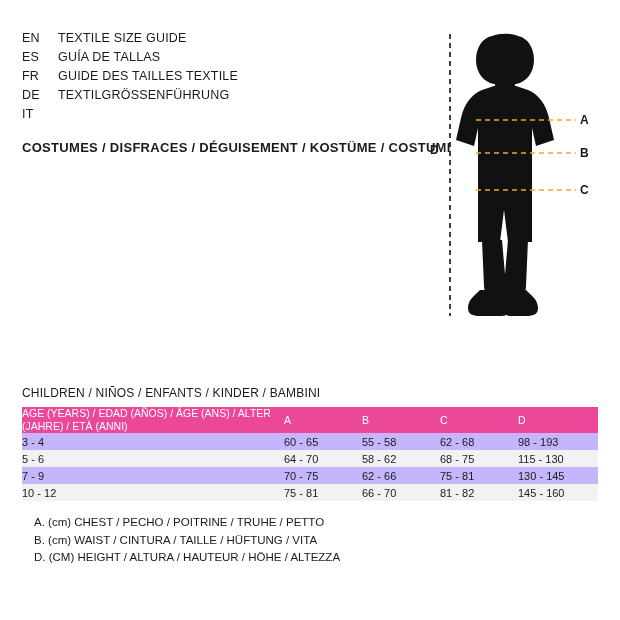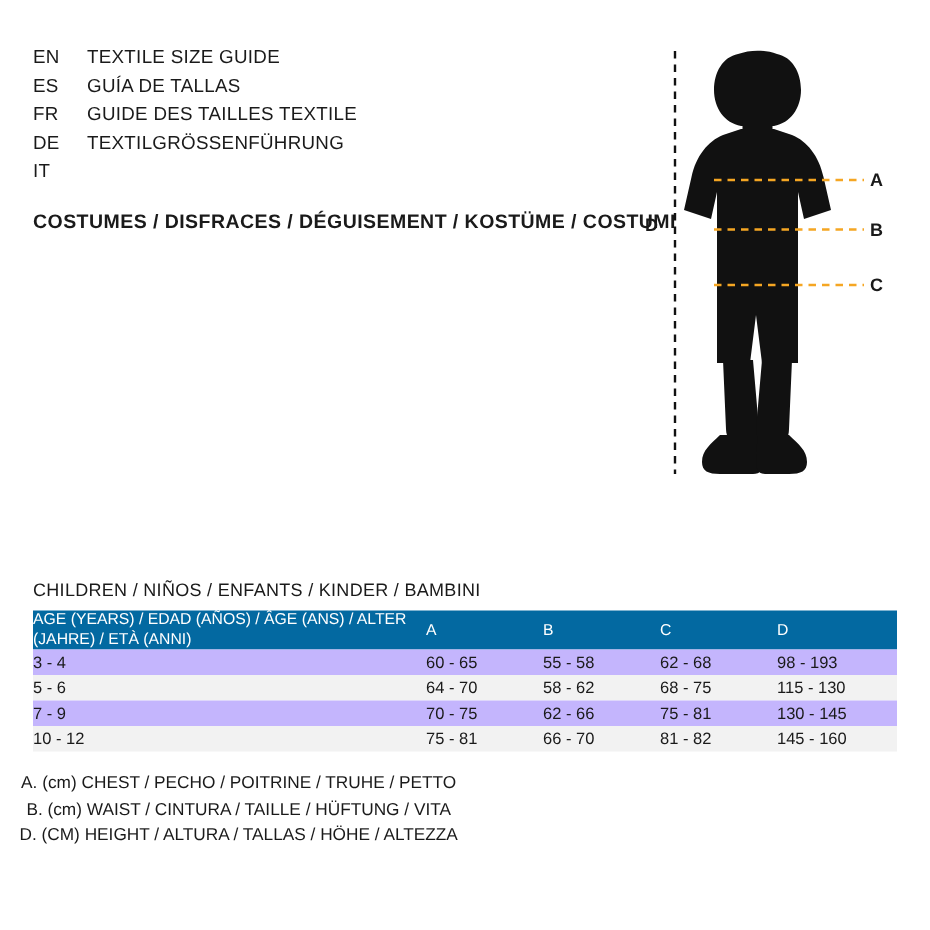--- a/index.html
+++ b/index.html
@@ -93,21 +93,21 @@
     font-size: 11px;
   }
   table.size-table th,
   table.size-table td {
     text-align: left;
     padding: 0;
     vertical-align: middle;
     font-weight: normal;
   }
   .head-row {
-    background: #0369a1;
+    background: #ec4899;
     color: #ffffff;
     height: 15px;
   }
   .head-row th {
     font-size: 10.5px;
     line-height: 13px;
     padding-left: 5px;
   }
   .head-row th.age-col { width: 262px; }
   .head-row th.col-ab { width: 78px; }
@@ -118,25 +118,24 @@
     padding-left: 5px;
     font-size: 11px;
     color: #1a1a1a;
   }
   .row-shade { background: #c4b5fd; }
   .row-plain { background: #f2f2f2; }
 
   
   .legend {
     position: absolute;
-    left: 13px;
+    left: 34px;
     top: 514px;
     font-size: 11.5px;
     line-height: 17.5px;
-    text-align: center;
   }
   .legend div { white-space: nowrap; }
 </style>
 </head>
 <body>
 
 <div class="page">
 
   <div class="lang-block">
     <div class="lang-row">
@@ -232,16 +231,16 @@
           <td>81 - 82</td>
           <td>145 - 160</td>
         </tr>
       </tbody>
     </table>
   </div>
 
   <div class="legend">
     <div>A. (cm) CHEST / PECHO / POITRINE / TRUHE / PETTO</div>
     <div>B. (cm) WAIST / CINTURA / TAILLE / HÜFTUNG / VITA</div>
-    <div>D. (CM) HEIGHT / ALTURA / TALLAS / HÖHE / ALTEZZA</div>
+    <div>D. (CM) HEIGHT / ALTURA / HAUTEUR / HÖHE / ALTEZZA</div>
   </div>
 
 </div>
 
 </body></html>

